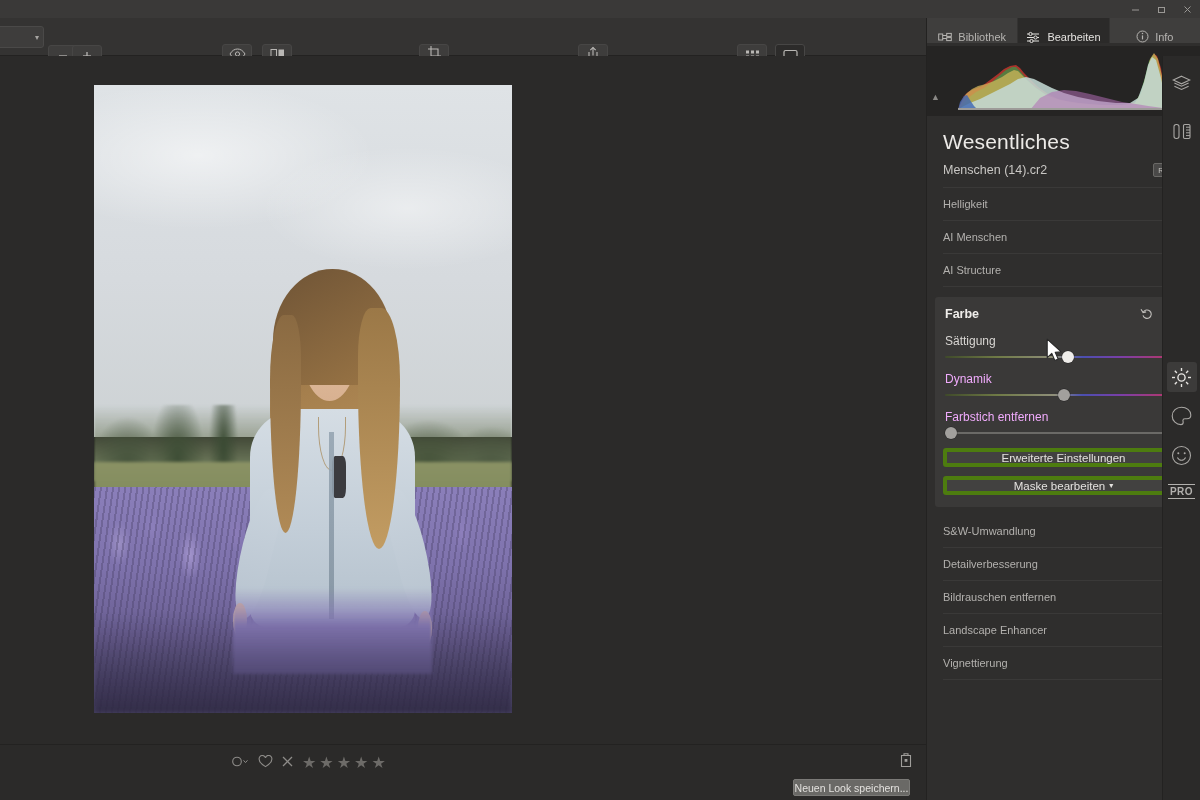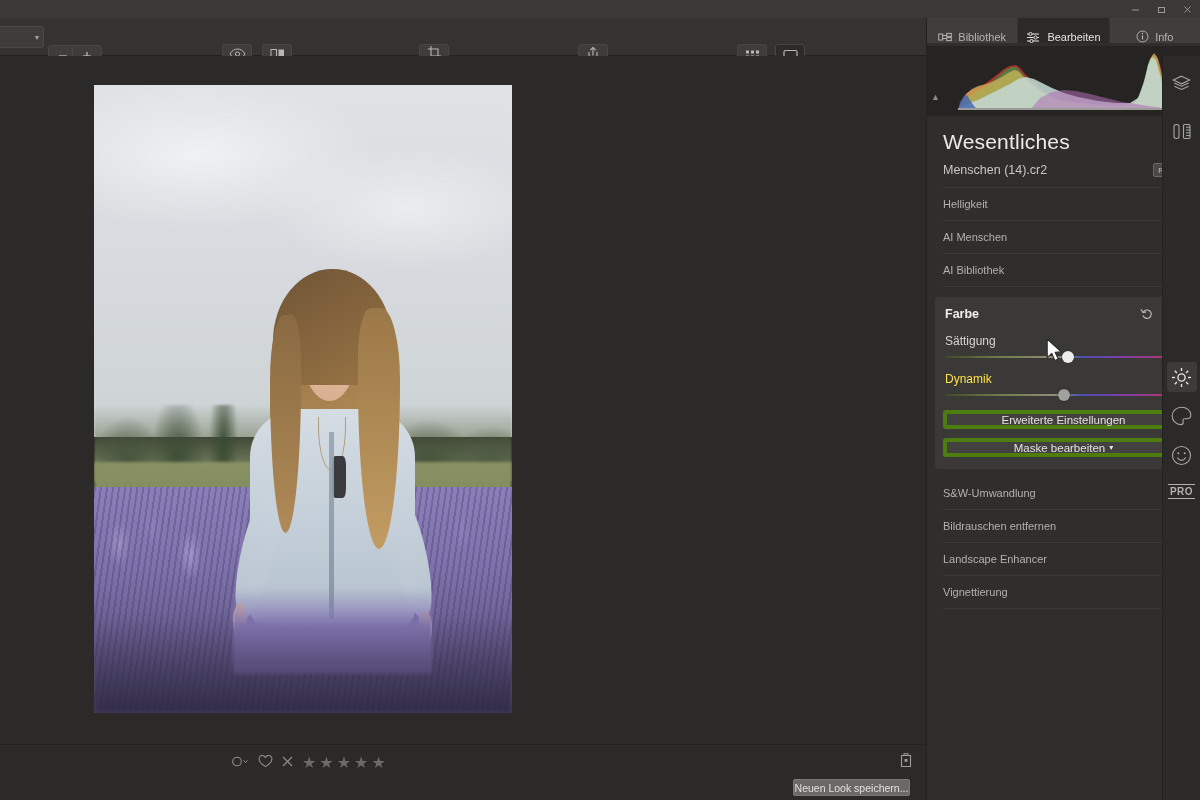--- a/index.html
+++ b/index.html
@@ -220,21 +220,21 @@
   .sec-head { display:flex; align-items:center; justify-content:space-between; padding:0 2px 2px; }
   .sec-title { font-size:12.5px; color:#f0eeeb; font-weight:bold; }
   .sec-icons { display:flex; align-items:center; gap:10px; color:#c0bebb; }
   .toggle { width:19px; height:11px; border-radius:6px; background:#6c6b68; position:relative; }
   .toggle::after { content:""; position:absolute; right:1.5px; top:1.5px; width:8px; height:8px;
     border-radius:50%; background:#e6e4e1; }
 
   .slider-block { padding:0 2px; margin-top:9px; }
   .slider-label { display:flex; justify-content:space-between; font-size:12px; }
   .slider-label .nm { color:#d8d6d3; }
-  .slider-label .nm.dim { color:#fde047; }
+  .slider-label .nm.dim { color:#f0abfc; }
   .slider-label .vl { color:#ebe9e6; font-weight:bold; }
   .slider-label .vl.dim { color:#c3c1be; font-weight:normal; }
   .track { position:relative; height:12px; margin-top:3px; }
   .track .bar {
     position:absolute; left:0; right:0; top:5px; height:2px; border-radius:1px;
     background:linear-gradient(90deg,#3f4a2a 0%, #6f7a46 22%, #8f8f7a 46%, #4a4fb0 58%, #7a3fa8 74%, #c4355a 100%);
   }
   .track .bar.plain { background:#6b6a67; }
   .track .knob {
     position:absolute; top:0; width:12px; height:12px; border-radius:50%;
@@ -500,21 +500,21 @@
         <span class="raw">RAW</span>
       </div>
 
       <div class="row">
         <span>Helligkeit</span>
       </div>
       <div class="row">
         <span>AI Menschen</span>
       </div>
       <div class="row">
-        <span>AI Bibliothek</span>
+        <span>AI Structure</span>
       </div>
 
       <div class="section">
         <div class="sec-head">
           <span class="sec-title">Farbe</span>
           <span class="sec-icons">
             <span>
               <svg width="13" height="12" viewBox="0 0 13 12">
                   <path d="M3.2 5.4A4.2 4.2 0 1 1 3 8.4" fill="none" stroke="currentColor" stroke-width="1.1"></path>
                   <path d="M1 2.3l2.1 3.3 3-.7" fill="none" stroke="currentColor" stroke-width="1.1"></path>
@@ -539,32 +539,45 @@
           <div class="slider-label">
             <span class="nm dim">Dynamik</span>
             <span class="vl dim">0</span>
           </div>
           <div class="track">
             <div class="bar"></div>
             <div class="knob gray" style="left:calc(50% - 6px)"></div>
           </div>
         </div>
 
+        <div class="slider-block">
+          <div class="slider-label">
+            <span class="nm dim">Farbstich entfernen</span>
+            <span class="vl dim">0</span>
+          </div>
+          <div class="track">
+            <div class="bar plain"></div>
+            <div class="knob gray" style="left:0"></div>
+          </div>
+        </div>
 
         <div class="pbtn">
           <span>Erweiterte Einstellungen</span>
         </div>
         <div class="pbtn">
           <span>Maske bearbeiten</span>
           <span style="font-size:8px;">▾</span>
         </div>
       </div>
 
       <div class="row" style="margin-top:8px;">
         <span>S&amp;W-Umwandlung</span>
+      </div>
+      <div class="row">
+        <span>Detailverbesserung</span>
       </div>
       <div class="row">
         <span>Bildrauschen entfernen</span>
       </div>
       <div class="row">
         <span>Landscape Enhancer</span>
       </div>
       <div class="row">
         <span>Vignettierung</span>
       </div>

